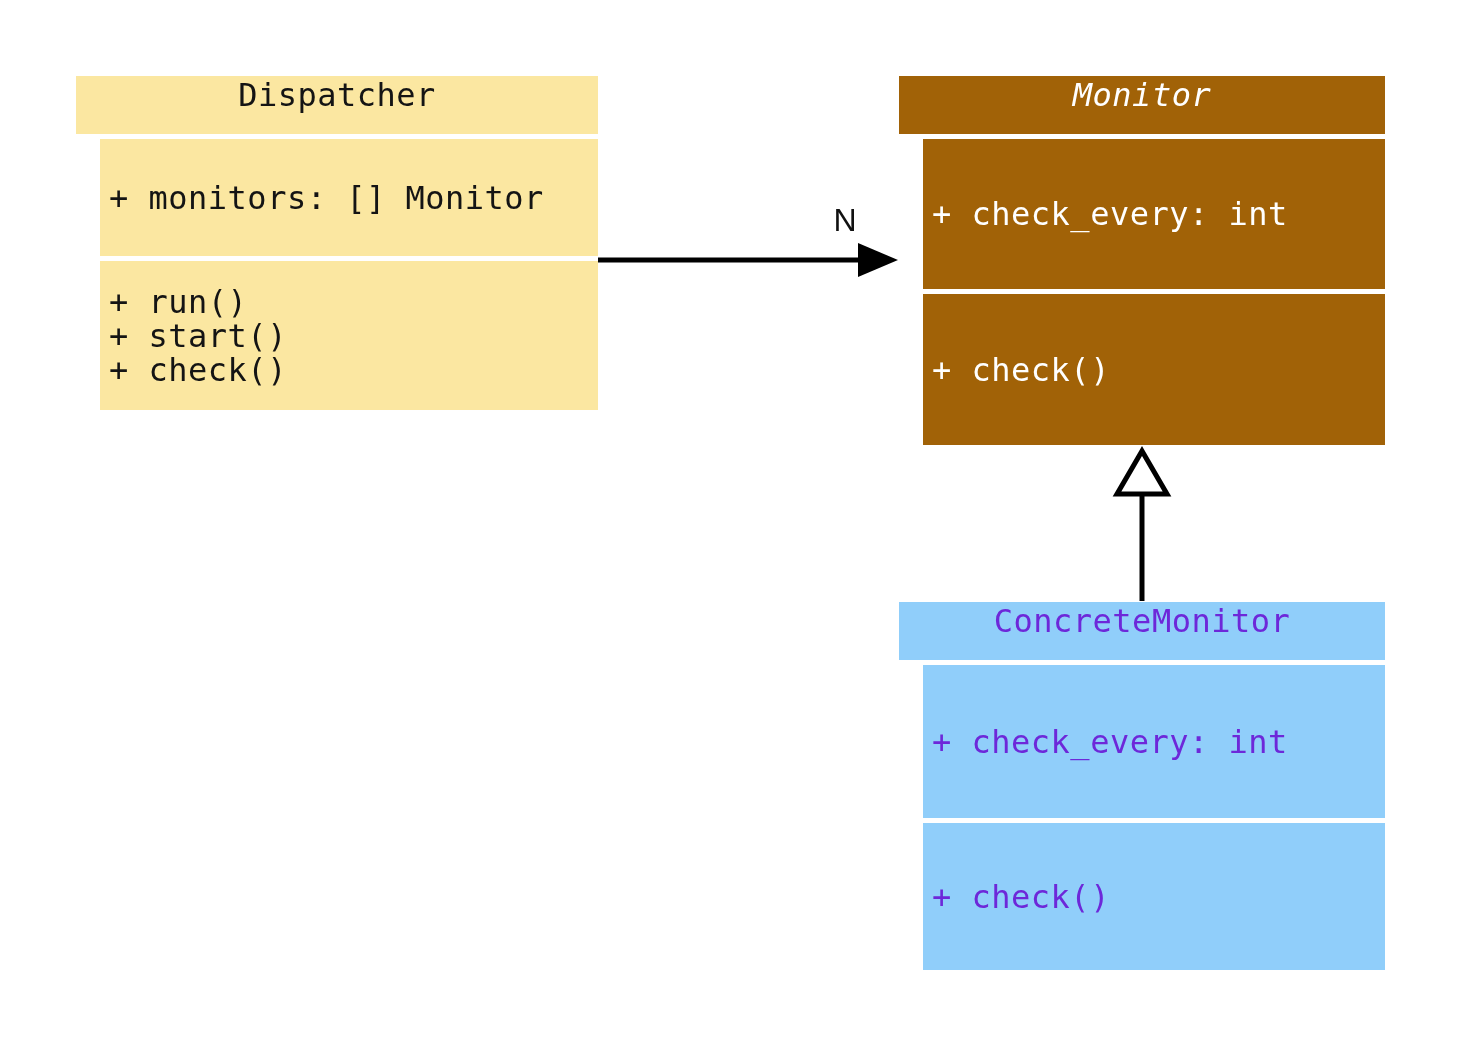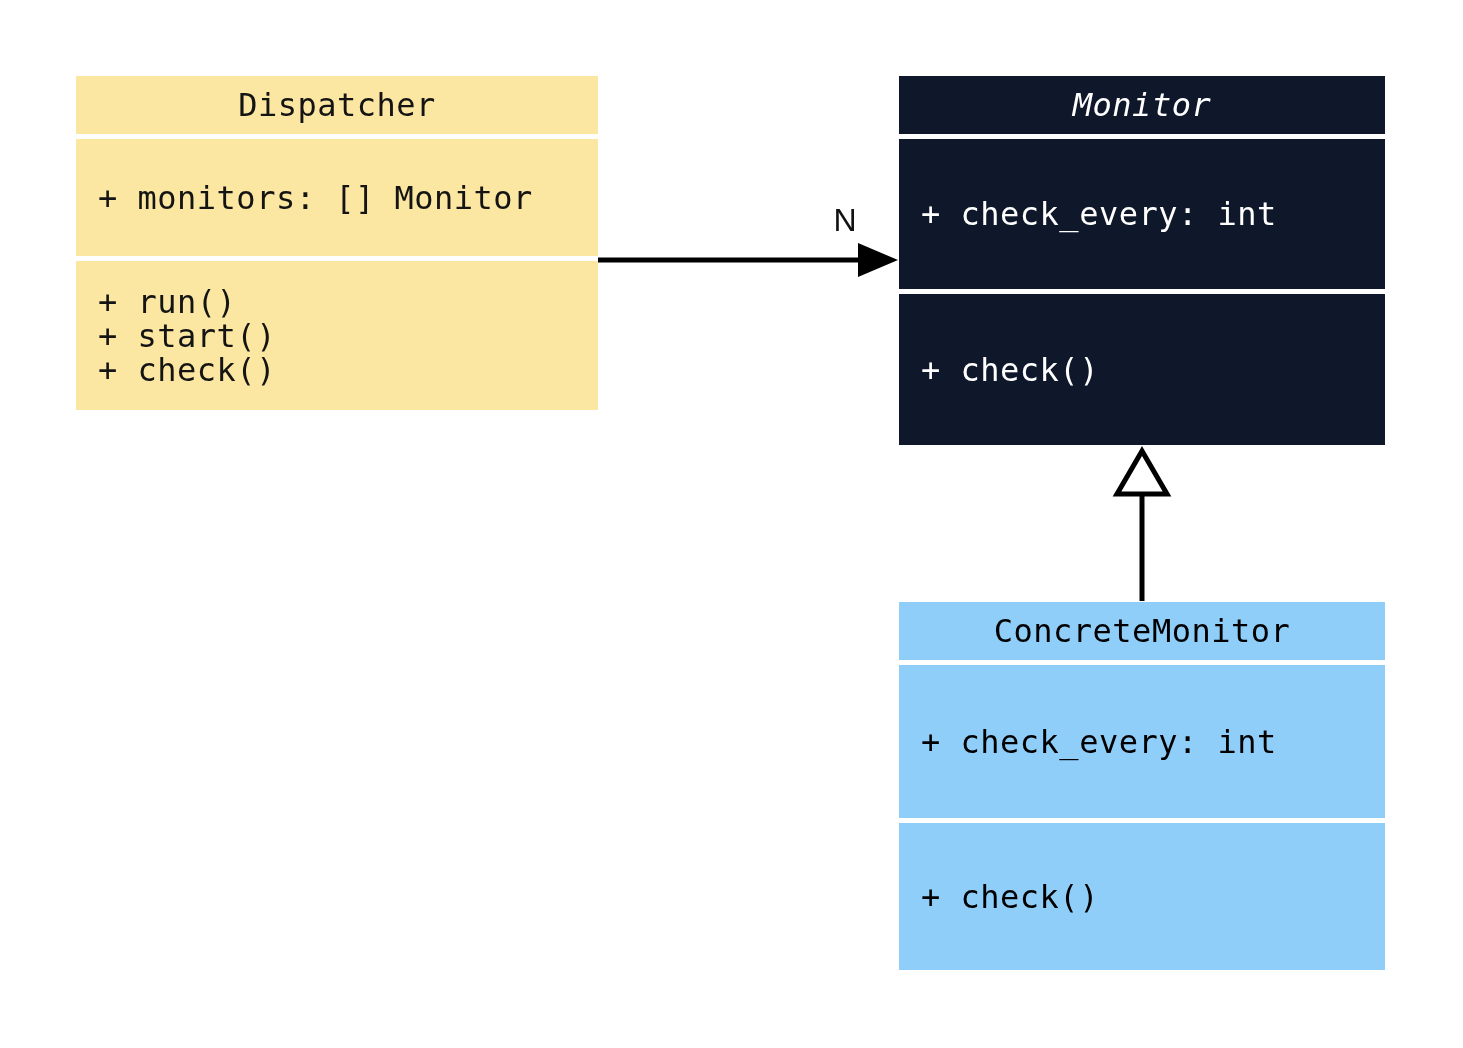--- a/index.html
+++ b/index.html
@@ -18,55 +18,56 @@
 
   
   .class-box {
     position: absolute;
     display: flex;
     flex-direction: column;
     gap: 5px;
   }
   .compartment {
     display: flex;
-    align-items: center;
+    align-items: flex-start;
     font-size: 32px;
     letter-spacing: 0.5px;
     white-space: pre;
   }
   .title-row {
     justify-content: center;
     height: 58px;
   }
   .members {
-    padding-left: 22px;
+    padding-left: 9px;
     flex-direction: column;
     align-items: flex-start;
     justify-content: center;
+    margin-left: 24px;
   }
   .members .line {
     line-height: 34px;
   }
 
   
   #dispatcher { left: 76px; top: 76px; width: 522px; }
   #dispatcher .compartment { background: #FBE7A1; color: #141414; }
   #dispatcher .attrs   { height: 117px; }
   #dispatcher .methods { height: 149px; }
 
   
   #monitor { left: 899px; top: 76px; width: 486px; }
-  #monitor .compartment { background: #0f172a; color: #ffffff; }
+  #monitor .compartment { background: #a16207; color: #ffffff; }
   #monitor .title-row { font-style: italic; }
   #monitor .attrs   { height: 150px; }
   #monitor .methods { height: 151px; }
 
   
   #concrete-monitor { left: 899px; top: 602px; width: 486px; }
-  #concrete-monitor .compartment { background: #90CEFA; color: #000000; }
+  #concrete-monitor .compartment { background: #90CEFA; color: #6d28d9; }
   #concrete-monitor .attrs   { height: 153px; }
   #concrete-monitor .methods { height: 147px; }
 
   
   .edge-layer {
     position: absolute;
     left: 0;
     top: 0;
     width: 1463px;
     height: 1048px;

